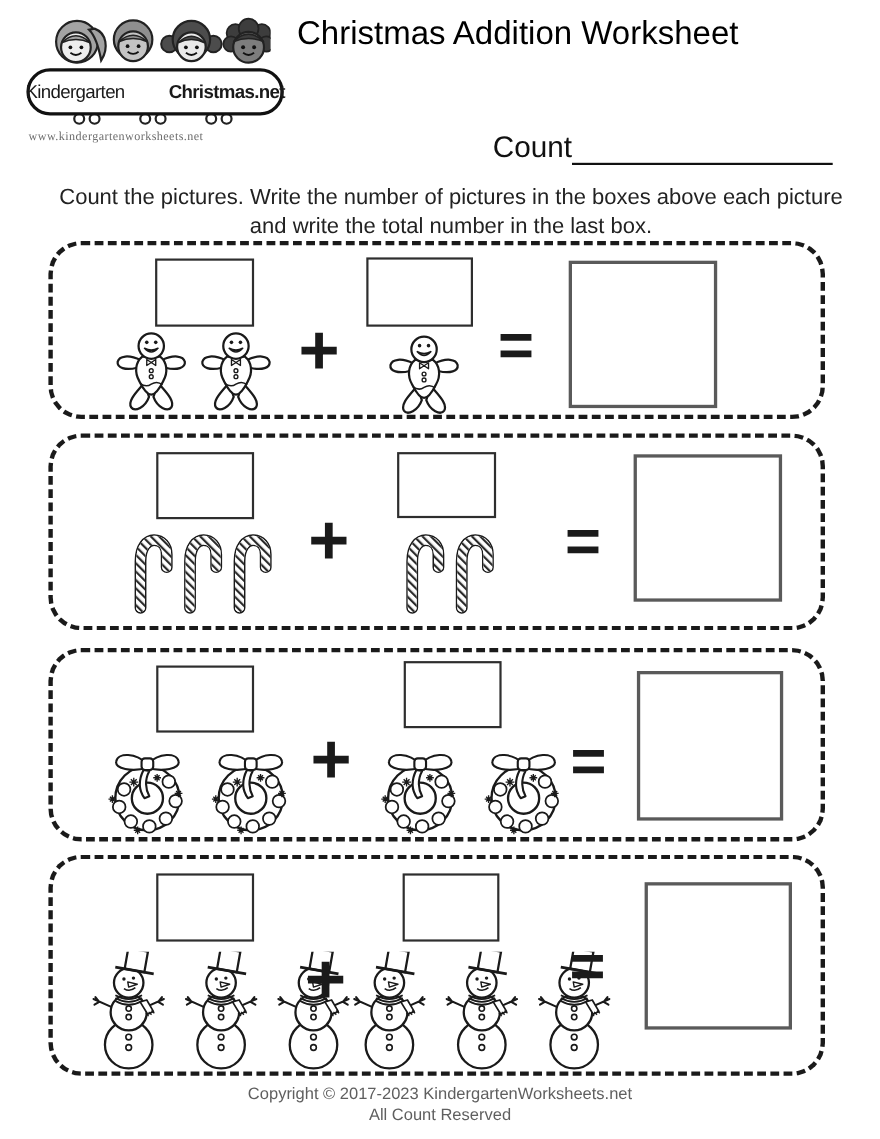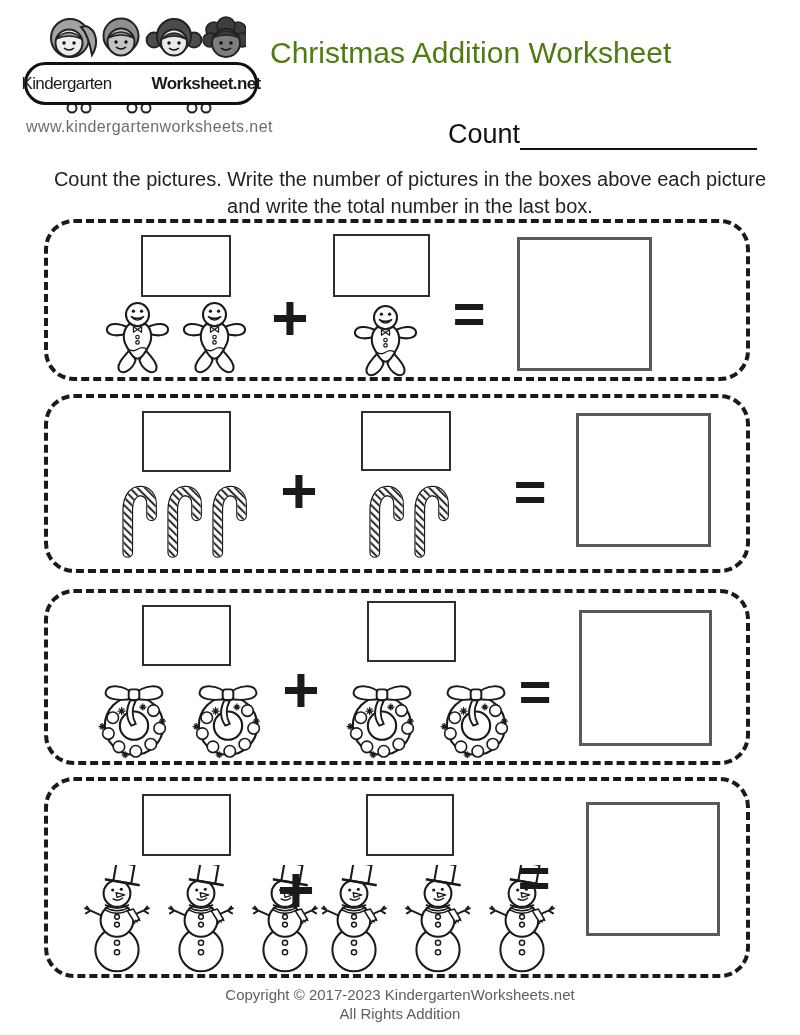--- a/index.html
+++ b/index.html
@@ -9,24 +9,24 @@
   
   .logo{position:absolute;left:24px;top:12px;width:238px;height:132px;}
   .logo .heads{position:absolute;left:12px;top:2px;z-index:1;}
   .logo .banner{position:absolute;left:0;top:50px;width:234px;height:43px;z-index:2;
     background:#fff;border:3px solid #111;border-radius:22px;box-sizing:border-box;
     display:flex;align-items:center;justify-content:center;white-space:nowrap;
     font-size:17px;letter-spacing:-0.6px;gap:40px;}
   .logo .banner .b1{font-weight:400;}
   .logo .banner .b2{font-weight:700;}
   .logo .feet{position:absolute;left:38px;top:88px;z-index:0;}
-  .logo .url{position:absolute;left:2px;top:106px;font-size:16px;color:#6d6d6d;letter-spacing:.4px;}
+  .logo .url{position:absolute;left:2px;top:106px;font-size:11px;color:#6d6d6d;letter-spacing:.4px;font-family:Liberation Serif, serif;}
 
   
-  .title{position:absolute;left:270px;top:36px;font-size:30px;font-weight:400;color:#4d7c0f;}
+  .title{position:absolute;left:270px;top:14px;font-size:30px;font-weight:400;color:#000000;}
   .name-row{position:absolute;left:448px;top:118px;font-size:27px;color:#111;display:flex;align-items:flex-end;}
   .name-line{display:inline-block;width:237px;border-bottom:2px solid #111;height:30px;}
 
   .instructions{position:absolute;left:38px;top:166px;width:744px;font-size:20px;line-height:1.33;color:#222;text-align:center;}
 
   
   .problem{position:absolute;left:44px;width:706px;box-sizing:border-box;
     border:4px dashed #1a1a1a;border-radius:30px;background:#fff;}
   .abox{position:absolute;border:2px solid #2e2e2e;background:#fff;box-sizing:border-box;}
   .sumbox{position:absolute;border:3px solid #5a5a5a;background:#fff;box-sizing:border-box;}
@@ -212,21 +212,21 @@
         <circle cx="206" cy="26" r="7" fill="#3d3d3d" stroke-width="1.6"></circle>
         <circle cx="190" cy="29" r="14" fill="#7d7d7d" stroke-width="2"></circle>
         <path d="M176 24 Q190 10 204 24 Q190 18 176 24 Z" fill="#3d3d3d" stroke-width="1.4"></path>
         <circle cx="185" cy="29" r="1.8" fill="#111" stroke="none"></circle>
         <circle cx="195" cy="29" r="1.8" fill="#111" stroke="none"></circle>
         <path d="M185 34 Q190 38 195 34" fill="none" stroke="#111" stroke-width="1.6"></path>
       </g>
     </svg>
     <div class="banner">
       <span class="b1">Kindergarten</span>
-        <span class="b2">Worksheet.net</span>
+        <span class="b2">Christmas.net</span>
     </div>
     <svg class="feet" width="160" height="16" viewBox="0 0 160 16">
       <g fill="#fff" stroke="#222" stroke-width="2">
         <circle cx="10" cy="8" r="4.5"></circle>
           <circle cx="24" cy="8" r="4.5"></circle>
         <circle cx="70" cy="8" r="4.5"></circle>
           <circle cx="84" cy="8" r="4.5"></circle>
         <circle cx="130" cy="8" r="4.5"></circle>
           <circle cx="144" cy="8" r="4.5"></circle>
       </g>
@@ -339,16 +339,16 @@
         <svg class="icon snowman">
           <use href="#sym-snowman" xlink:href="#sym-snowman"></use>
         </svg>
       </div>
     <div class="op equals">=</div>
     <div class="sumbox"></div>
   </section>
 
   <div class="footer">
     <div class="l1">Copyright © 2017-2023 KindergartenWorksheets.net</div>
-    <div class="l2">All Rights Addition</div>
+    <div class="l2">All Count Reserved</div>
   </div>
 
 </div>
 
 </body></html>

